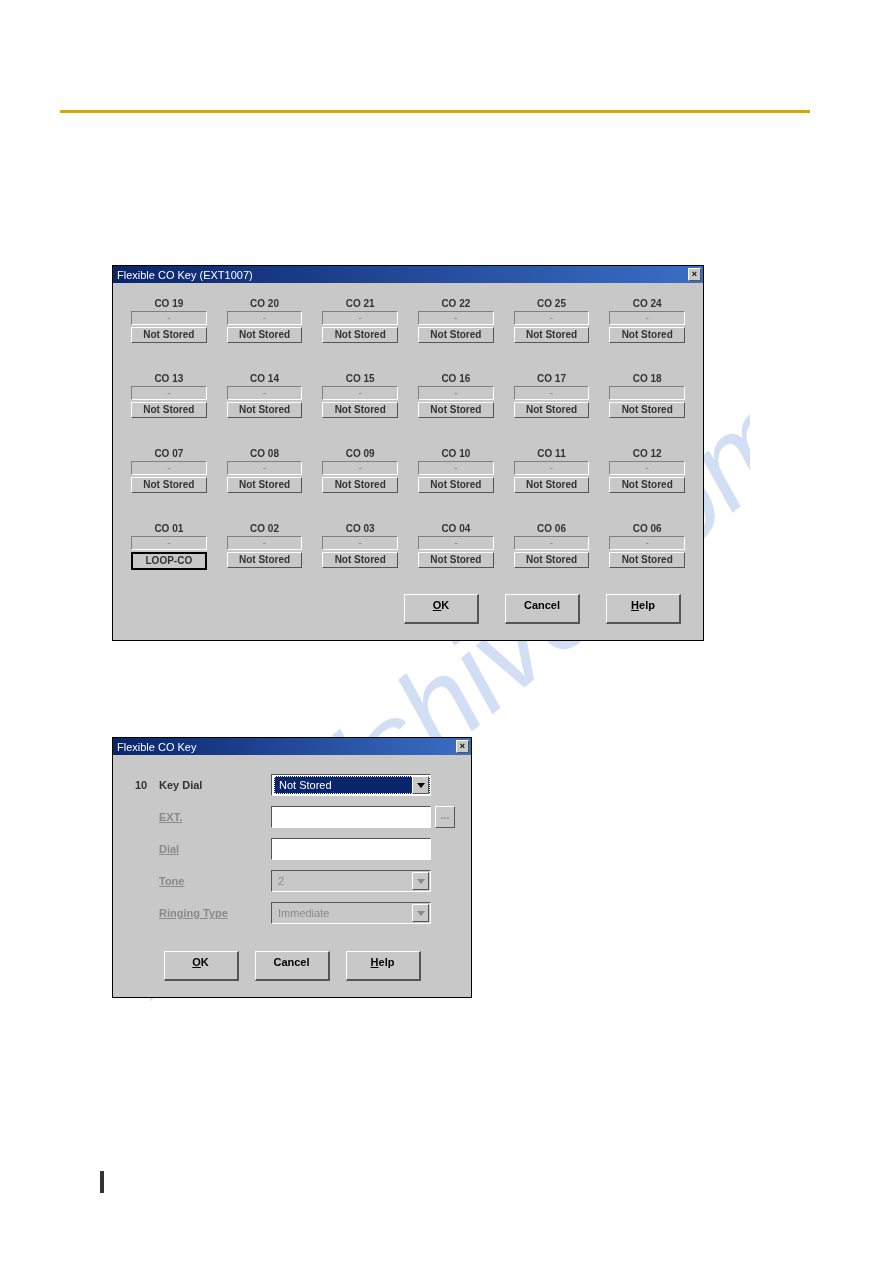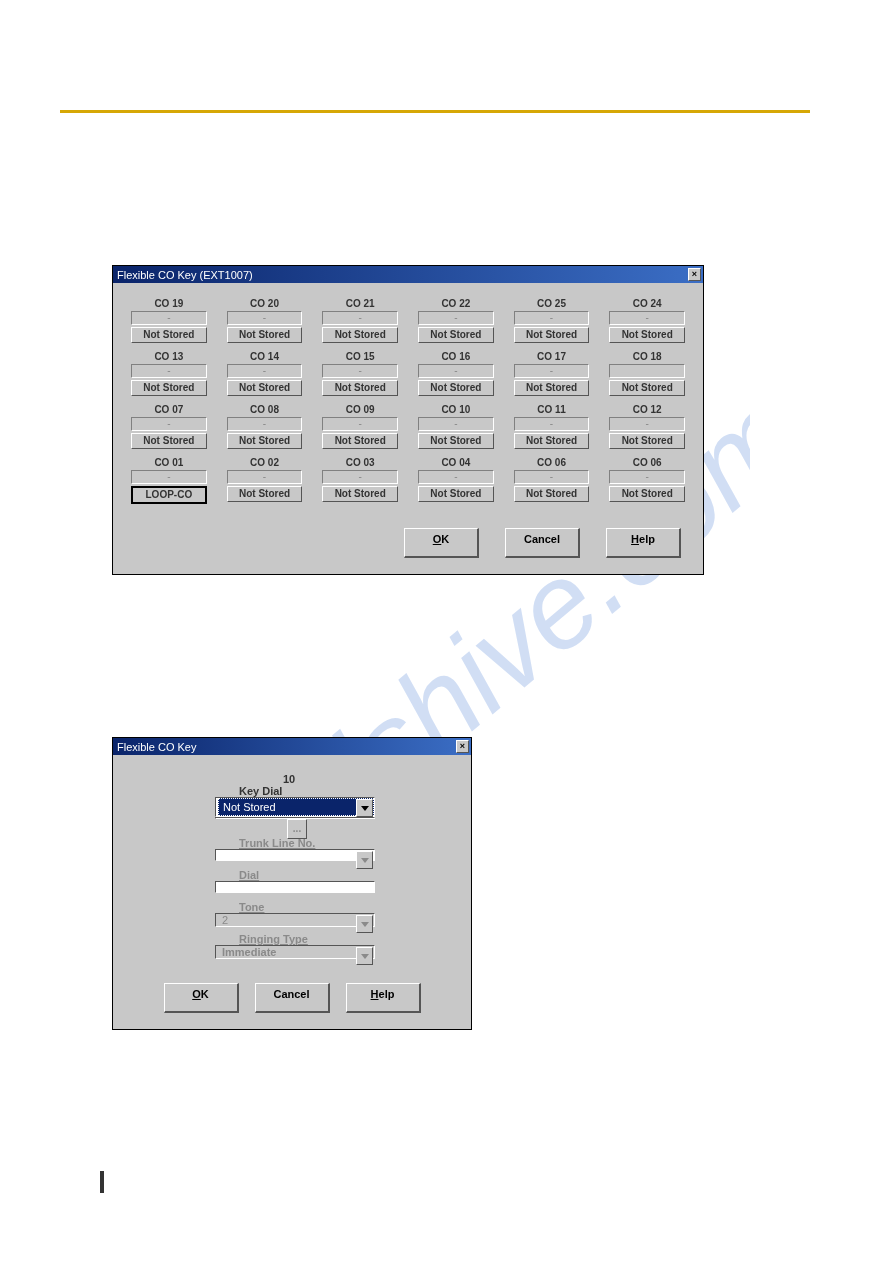--- a/index.html
+++ b/index.html
@@ -65,21 +65,21 @@
     text-align: center;
     color: #000;
     font-weight: bold;
   }
   .dialog1-body {
     padding: 15px 18px 10px 18px;
   }
   .co-rows {
     display: flex;
     flex-direction: column;
-    gap: 8px;
+    gap: 30px;
   }
   .co-row {
     display: flex;
     gap: 20px;
     justify-content: flex-start;
   }
   .co-cell {
     width: 78px;
     text-align: center;
   }
@@ -151,21 +151,20 @@
     z-index: 2;
   }
   .dialog2-body {
     padding: 18px 16px 4px 22px;
   }
   .form-row {
     display: flex;
     align-items: center;
     margin-bottom: 8px;
     height: 24px;
-    flex-direction: column;
   }
   .form-num {
     width: 24px;
     font-size: 11px;
     font-weight: bold;
     color: #333;
   }
   .form-label {
     width: 112px;
     font-size: 11px;
@@ -433,49 +432,41 @@
       </div>
     </div>
 
     <div class="form-row">
       <div class="form-num"></div>
       <div class="form-label dim">EXT.</div>
       <div class="form-input"></div>
       <div class="ellipsis-btn">...</div>
     </div>
 
-    <div class="form-row">
-      <div class="form-num"></div>
-      <div class="form-label dim">Trunk Line No.</div>
-      <div class="form-select" style="background:#fff;">
-        <span></span>
-        <div class="drop-arrow dim"></div>
-      </div>
-    </div>
 
     <div class="form-row">
       <div class="form-num"></div>
       <div class="form-label dim">Dial</div>
       <div class="form-input"></div>
     </div>
 
     <div class="form-row">
       <div class="form-num"></div>
       <div class="form-label dim">Tone</div>
       <div class="form-select dim">
         <span style="padding-left:4px;">2</span>
         <div class="drop-arrow dim"></div>
       </div>
     </div>
 
     <div class="form-row">
       <div class="form-num"></div>
       <div class="form-label dim">Ringing Type</div>
       <div class="form-select dim">
-        <span style="padding-left:4px;font-weight:bold;">Immediate</span>
+        <span style="padding-left:4px;">Immediate</span>
         <div class="drop-arrow dim"></div>
       </div>
     </div>
 
   </div>
   <div class="dialog2-footer">
     <div class="win-btn"><u>O</u>K</div>
     <div class="win-btn">Cancel</div>
     <div class="win-btn"><u>H</u>elp</div>
   </div>

